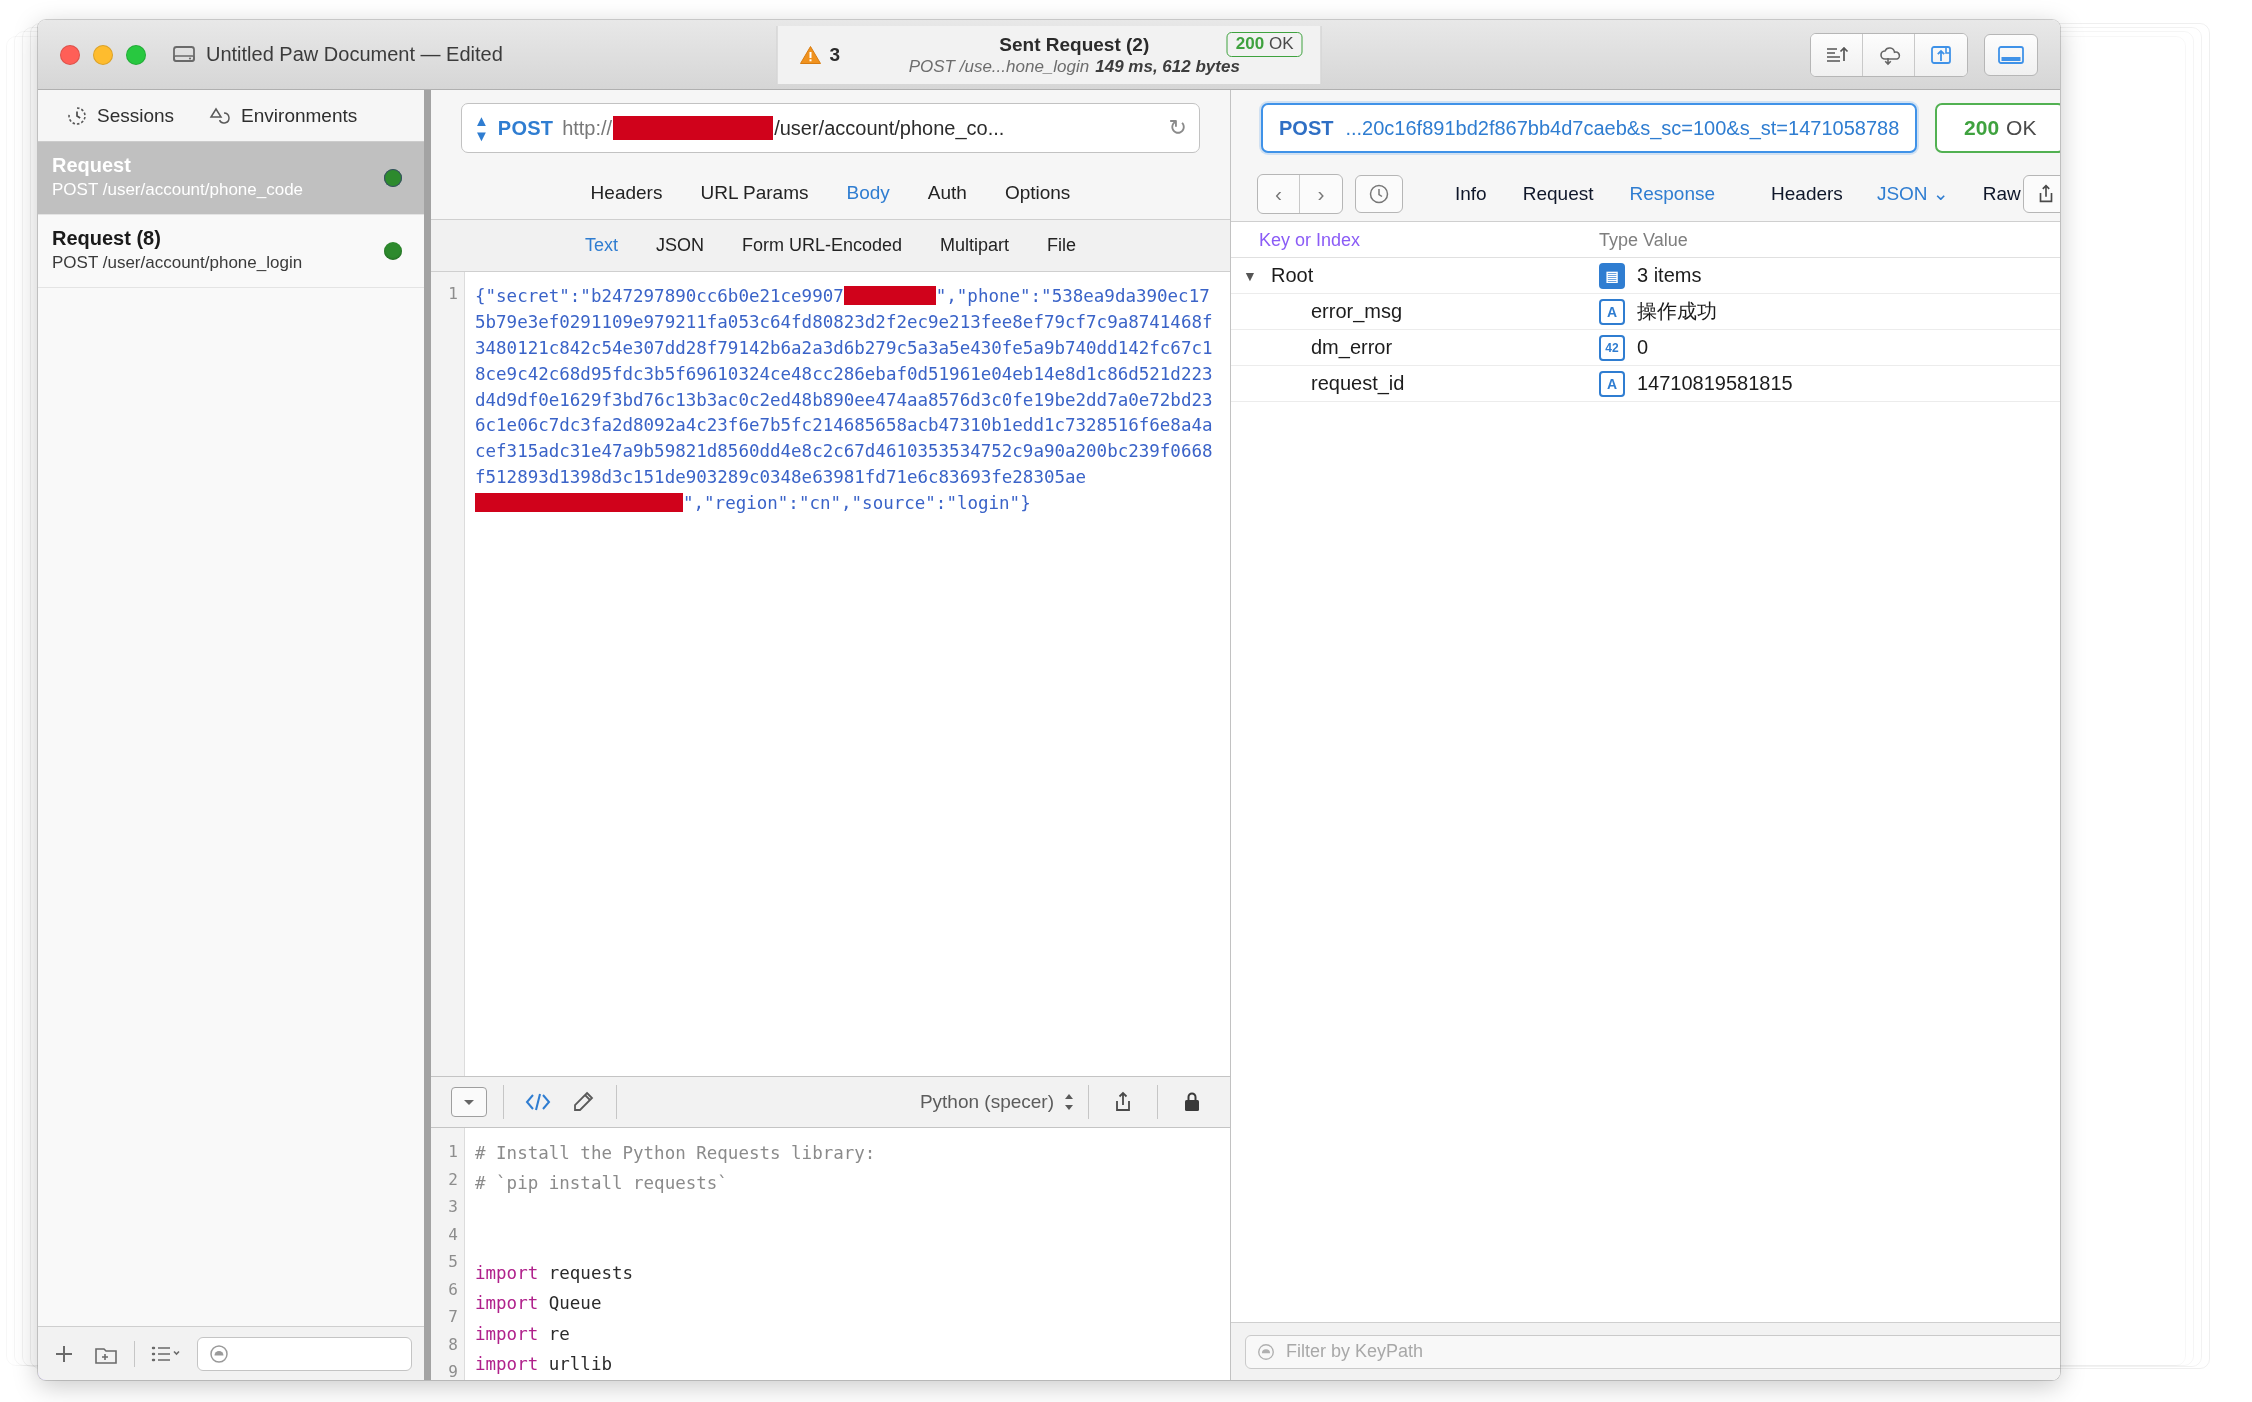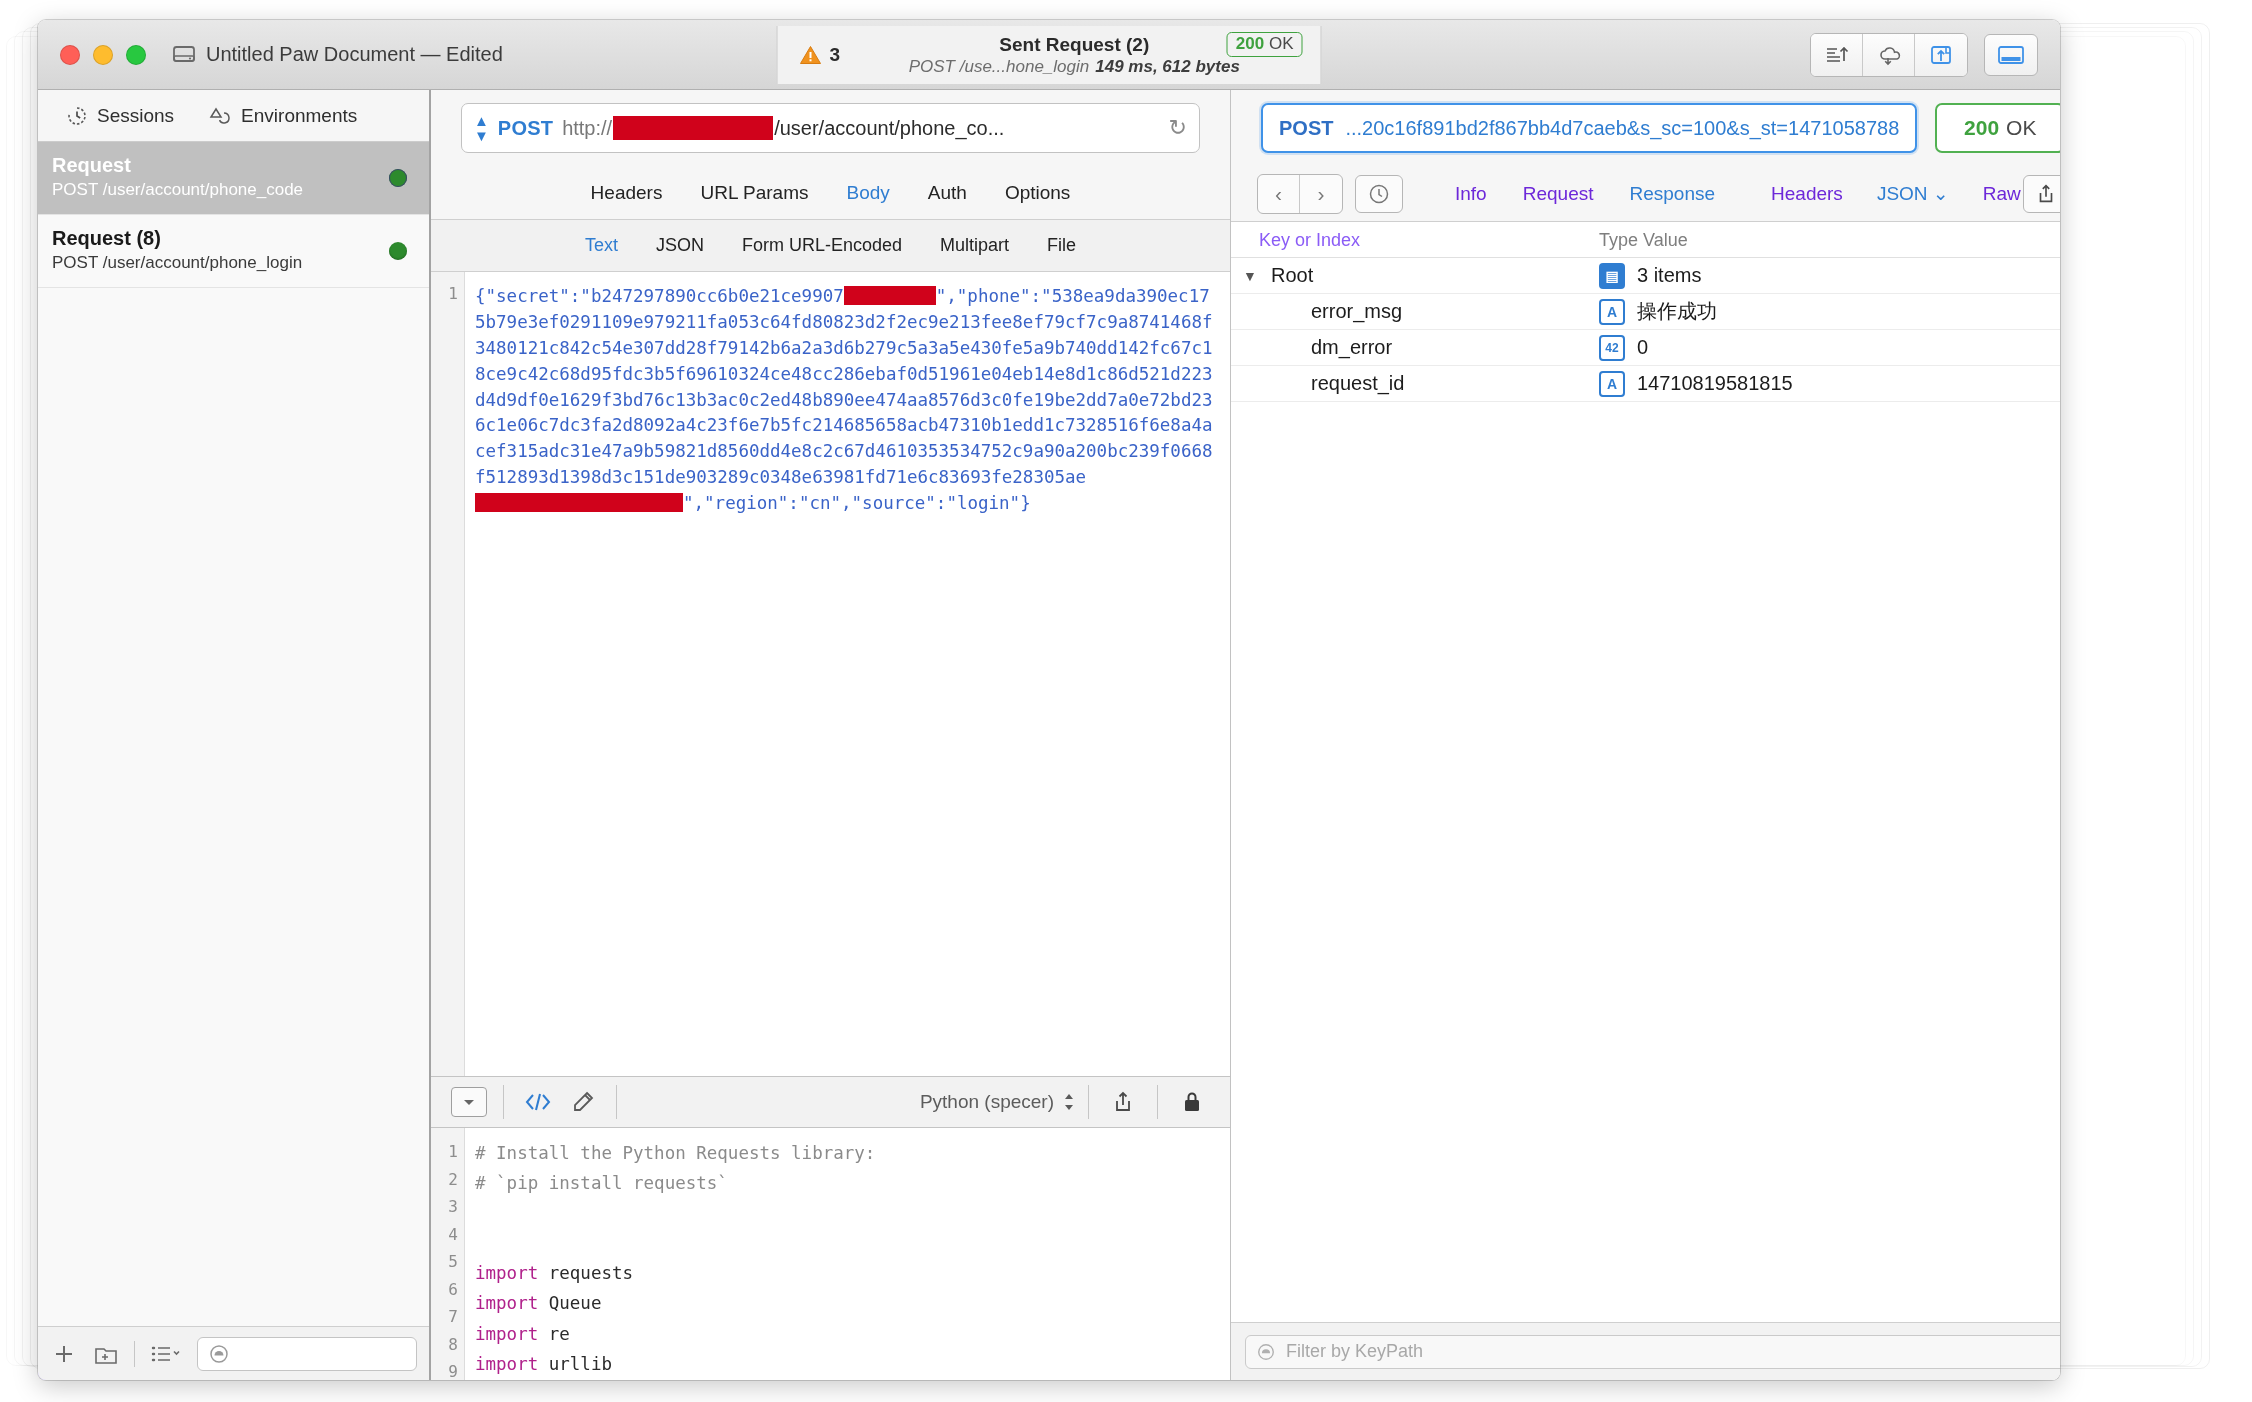--- a/index.html
+++ b/index.html
@@ -95,21 +95,21 @@
     border: 1px solid #b6b6b6; border-radius: 6px;
   }
 
   
   .body-row { display: flex; height: calc(1360px - 70px); }
 
   
   .sidebar {
     width: 393px; flex: none;
     background: #c4b5fd;
-    border-right: 2px solid #a3a3a3;
+    border-right: 7px solid #a3a3a3;
     display: flex; flex-direction: column;
   }
   .side-head {
     height: 52px; display: flex; align-items: center; gap: 34px;
     padding-left: 28px;
     background: #f6f6f6;
     border-bottom: 1px solid #ccc;
   }
   .side-head-item { display: flex; align-items: center; gap: 9px; font-size: 19px; color: #2e2e2e; }
   .side-list { flex: 1; background: #f9f9f9; }
@@ -232,21 +232,21 @@
     font-size: 21px; color: #4a4a4a;
   }
   .resp-ok b { color: #3fa23f; font-weight: 700; }
 
   .resp-tabrow { height: 56px; display: flex; align-items: center; padding: 0 26px; gap: 0; background: #f6f6f6; border-bottom: 1px solid #cfcfcf; }
   .navgrp { display: flex; border: 1px solid #b6b6b6; border-radius: 6px; overflow: hidden; background: #fbfbfb; }
   .navbtn { width: 42px; height: 38px; display: flex; align-items: center; justify-content: center; border-right: 1px solid #c9c9c9; color: #777; font-size: 21px; }
   .navbtn:last-child { border-right: none; }
   .clockbtn { margin-left: 12px; width: 48px; height: 38px; border: 1px solid #b6b6b6; border-radius: 6px; background: #fbfbfb; display: flex; align-items: center; justify-content: center; }
   .resp-tabs { display: flex; align-items: center; gap: 36px; margin-left: 52px; }
-  .rtab { font-size: 19px; color: #6d28d9; }
+  .rtab { font-size: 19px; color: #0f172a; }
   .rtab.active { color: #2f7dd1; }
   .resp-tabs2 { display: flex; align-items: center; gap: 34px; margin-left: 56px; }
   .share-btn { margin-left: auto; width: 46px; height: 38px; border: 1px solid #b6b6b6; border-radius: 6px; background: #fbfbfb; display: flex; align-items: center; justify-content: center; }
 
   .json-table { flex: 1; background: #ffffff; overflow: hidden; }
   .jt-head { display: flex; padding: 8px 0 6px 0; border-bottom: 1px solid #e0e0e0; }
   .jt-head .c1 { width: 368px; padding-left: 28px; font-size: 18px; color: #8b5cf6; }
   .jt-head .c2 { font-size: 18px; color: #7e7e7e; }
   .jt-row { display: flex; align-items: center; height: 36px; border-bottom: 1px solid #ececec; }
   .jt-key { width: 368px; display: flex; align-items: center; gap: 12px; padding-left: 12px; font-size: 20px; color: #1c1c1c; }

